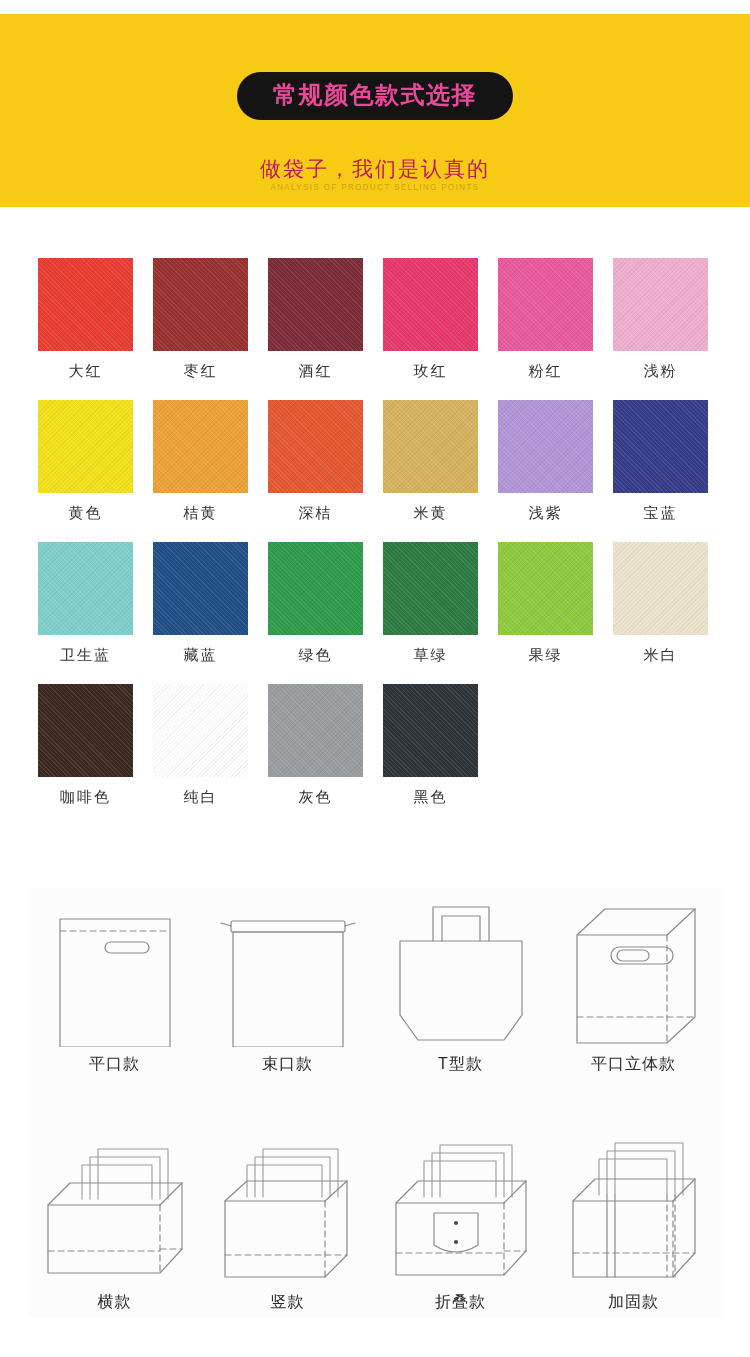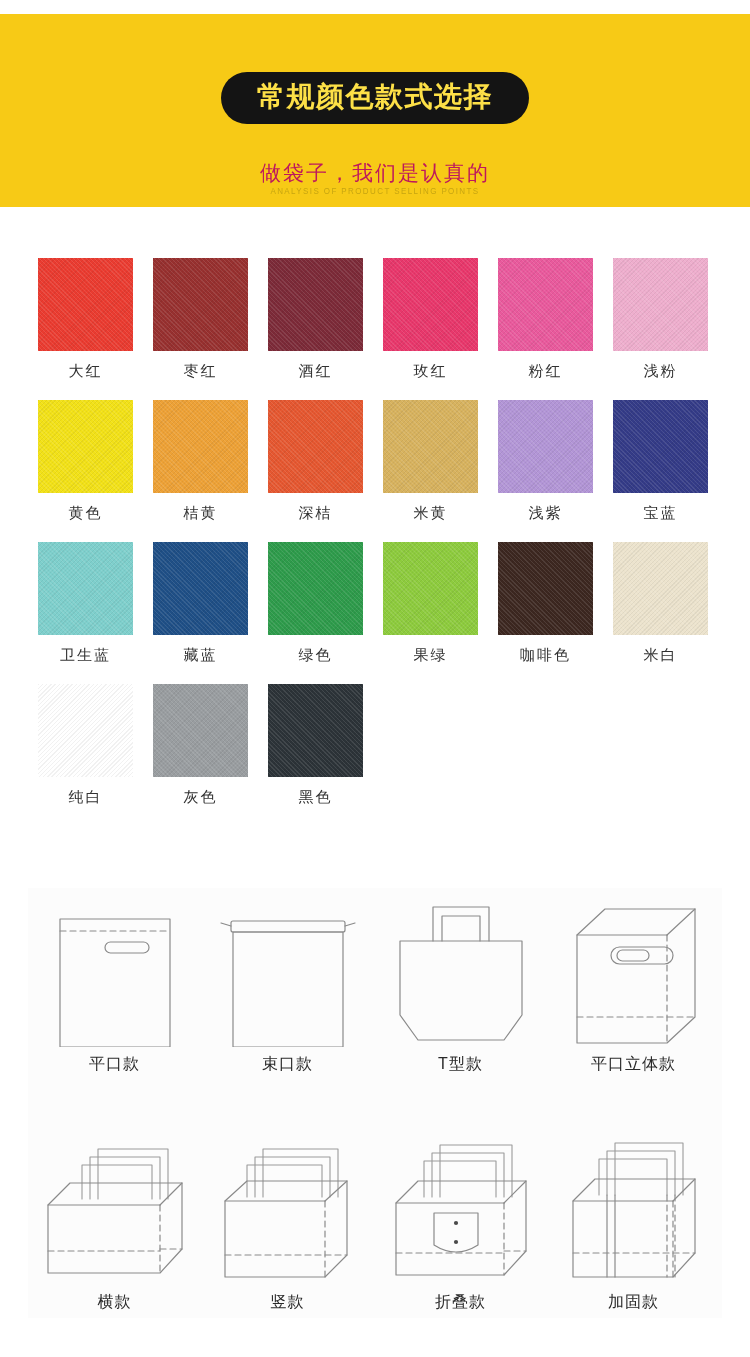--- a/index.html
+++ b/index.html
@@ -25,24 +25,24 @@
     width: 750px;
     height: 193px;
     background: #f7ca16;
     display: flex;
     flex-direction: column;
     align-items: center;
   }
   .title-pill {
     margin-top: 58px;
     background: #141414;
-    color: #fde047;
+    color: #ec4899;
     border-radius: 34px;
     padding: 9px 36px 11px 36px;
-    font-size: 28px;
+    font-size: 24px;
     font-weight: bold;
     letter-spacing: 1.5px;
     line-height: 1.15;
     white-space: nowrap;
   }
   .subtitle {
     margin-top: 35px;
     font-size: 21px;
     color: #be185d;
     letter-spacing: 2px;
@@ -195,30 +195,34 @@
     </div>
     <div class="swatch-cell">
       <div class="swatch" style="background-color: rgb(31, 79, 134);"></div>
       <div class="swatch-label">藏蓝</div>
     </div>
     <div class="swatch-cell">
       <div class="swatch" style="background-color: rgb(46, 155, 75);"></div>
       <div class="swatch-label">绿色</div>
     </div>
     <div class="swatch-cell">
+      <div class="swatch" style="background-color: rgb(44, 122, 66);"></div>
+      <div class="swatch-label">草绿</div>
+    </div>
+    <div class="swatch-cell">
       <div class="swatch" style="background-color: rgb(141, 203, 61);"></div>
       <div class="swatch-label">果绿</div>
     </div>
     <div class="swatch-cell">
+      <div class="swatch" style="background-color: rgb(236, 227, 205);"></div>
+      <div class="swatch-label">米白</div>
+    </div>
+    <div class="swatch-cell">
       <div class="swatch" style="background-color: rgb(60, 39, 32);"></div>
       <div class="swatch-label">咖啡色</div>
-    </div>
-    <div class="swatch-cell">
-      <div class="swatch" style="background-color: rgb(236, 227, 205);"></div>
-      <div class="swatch-label">米白</div>
     </div>
     <div class="swatch-cell">
       <div class="swatch" style="background-color: rgb(255, 255, 255);"></div>
       <div class="swatch-label">纯白</div>
     </div>
     <div class="swatch-cell">
       <div class="swatch" style="background-color: rgb(153, 157, 160);"></div>
       <div class="swatch-label">灰色</div>
     </div>
     <div class="swatch-cell">

